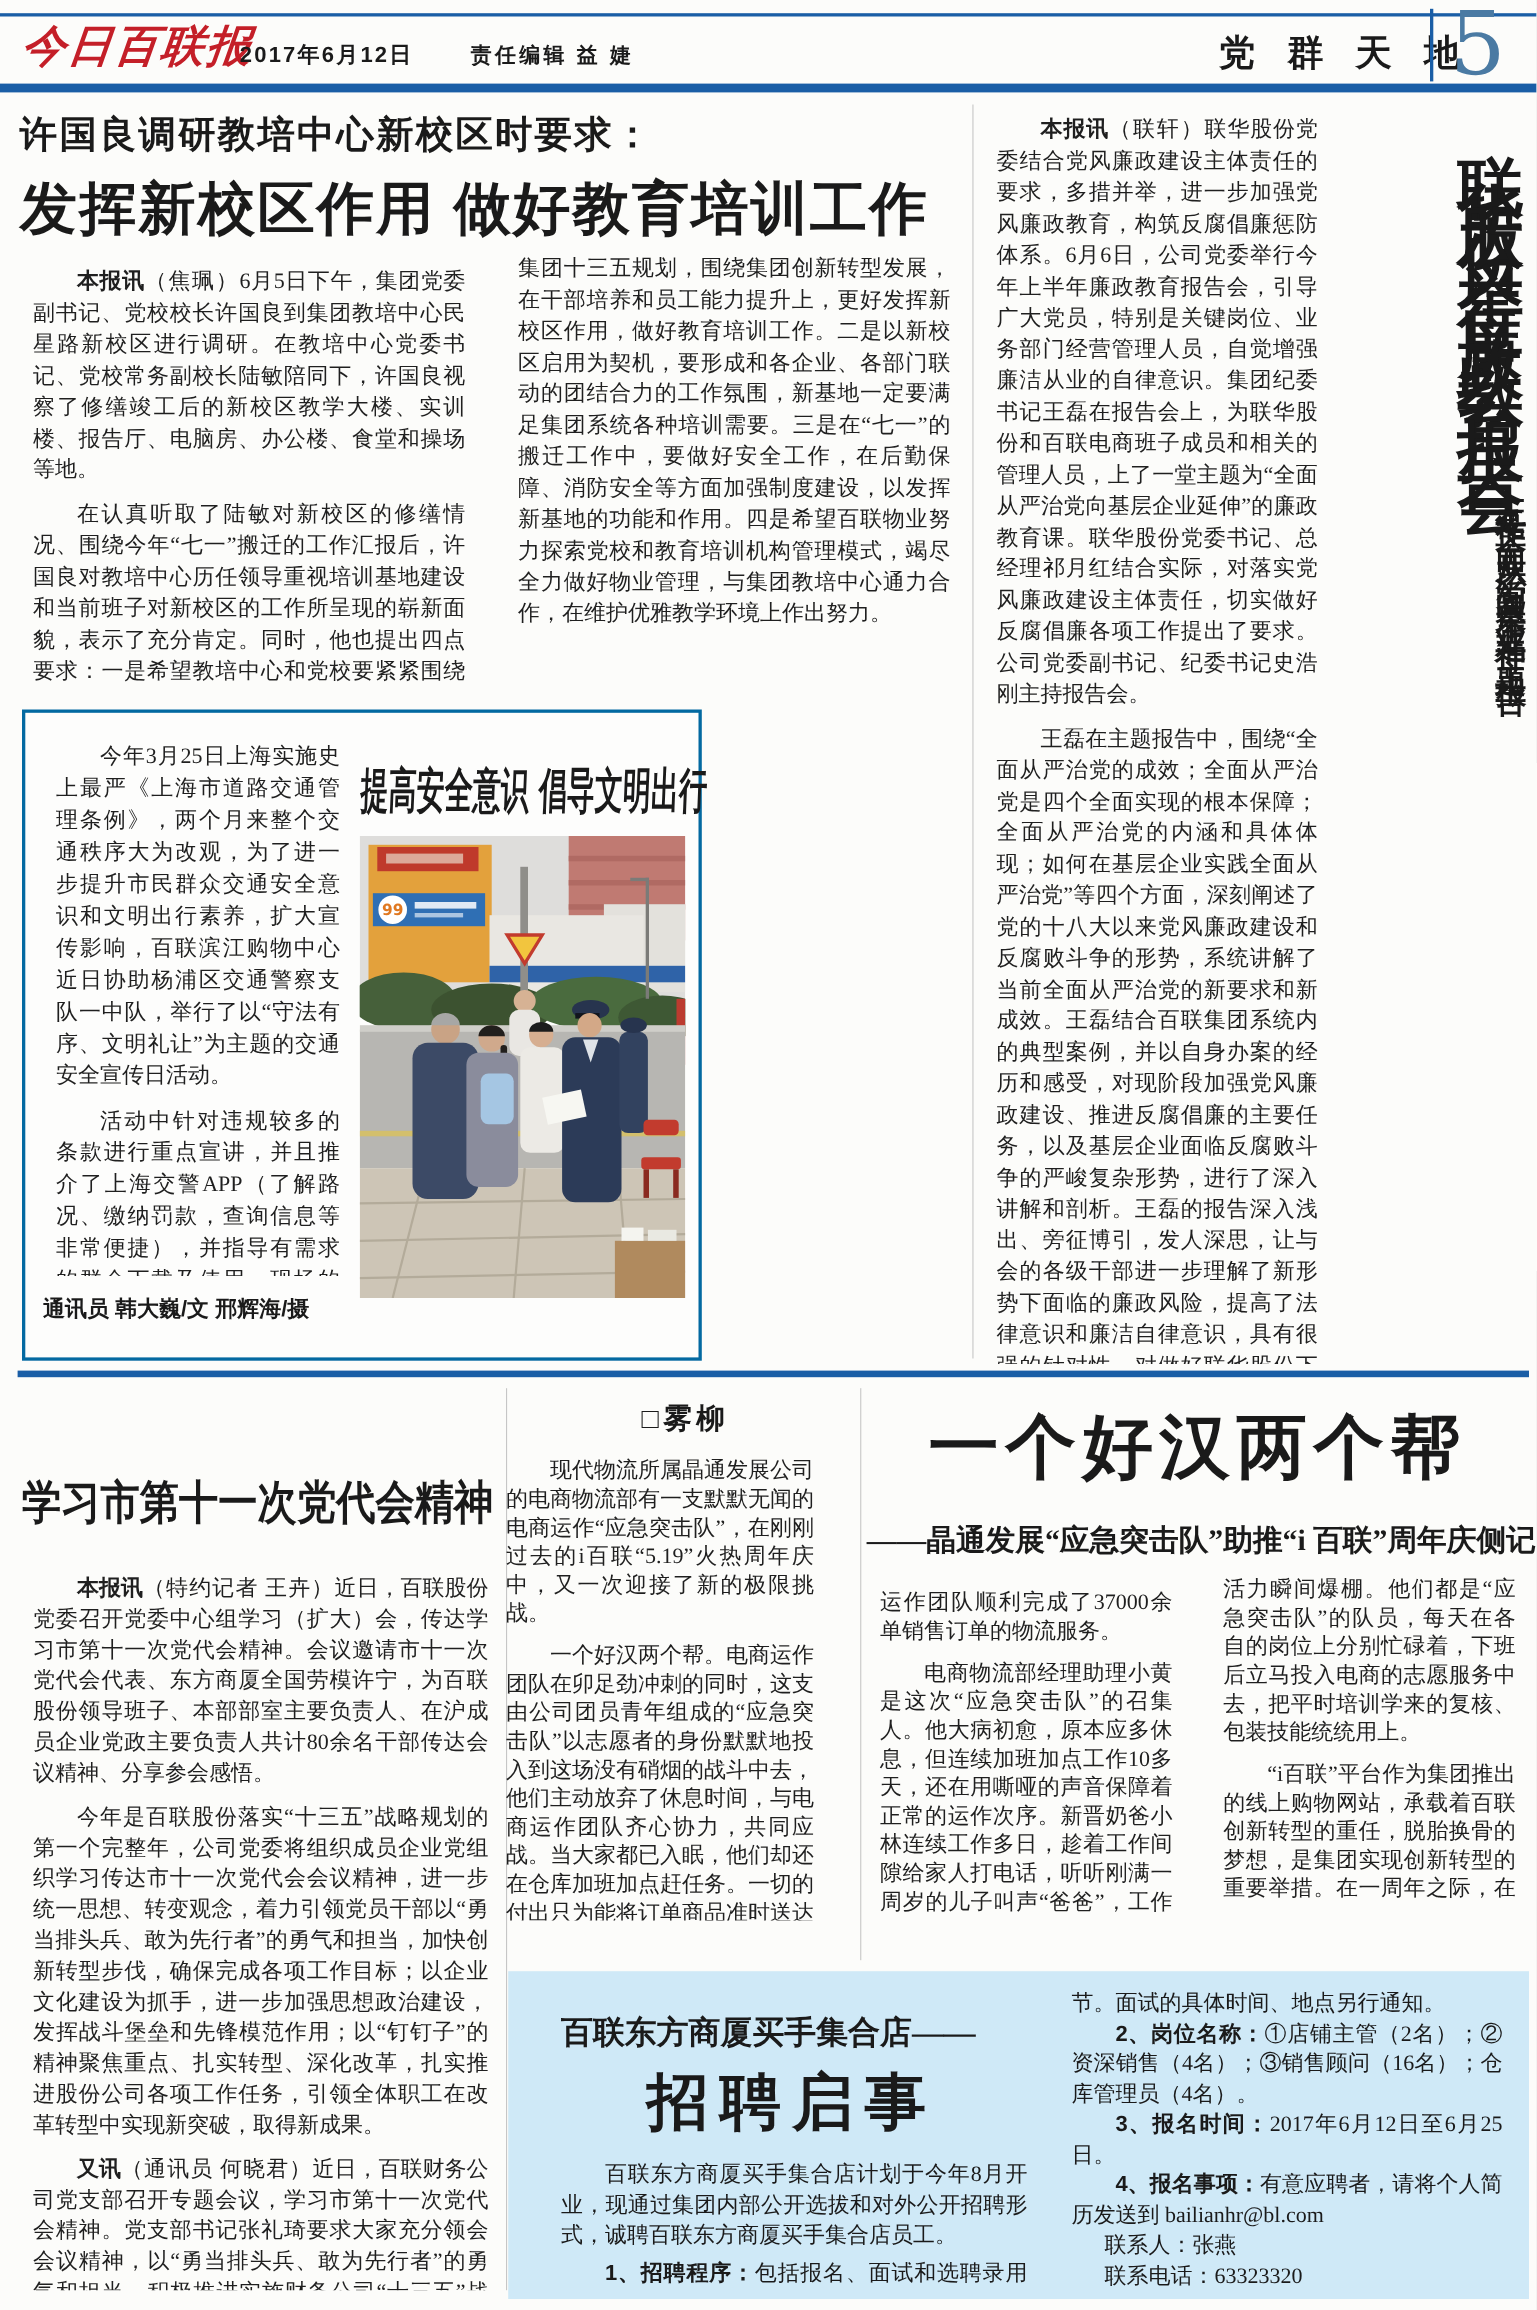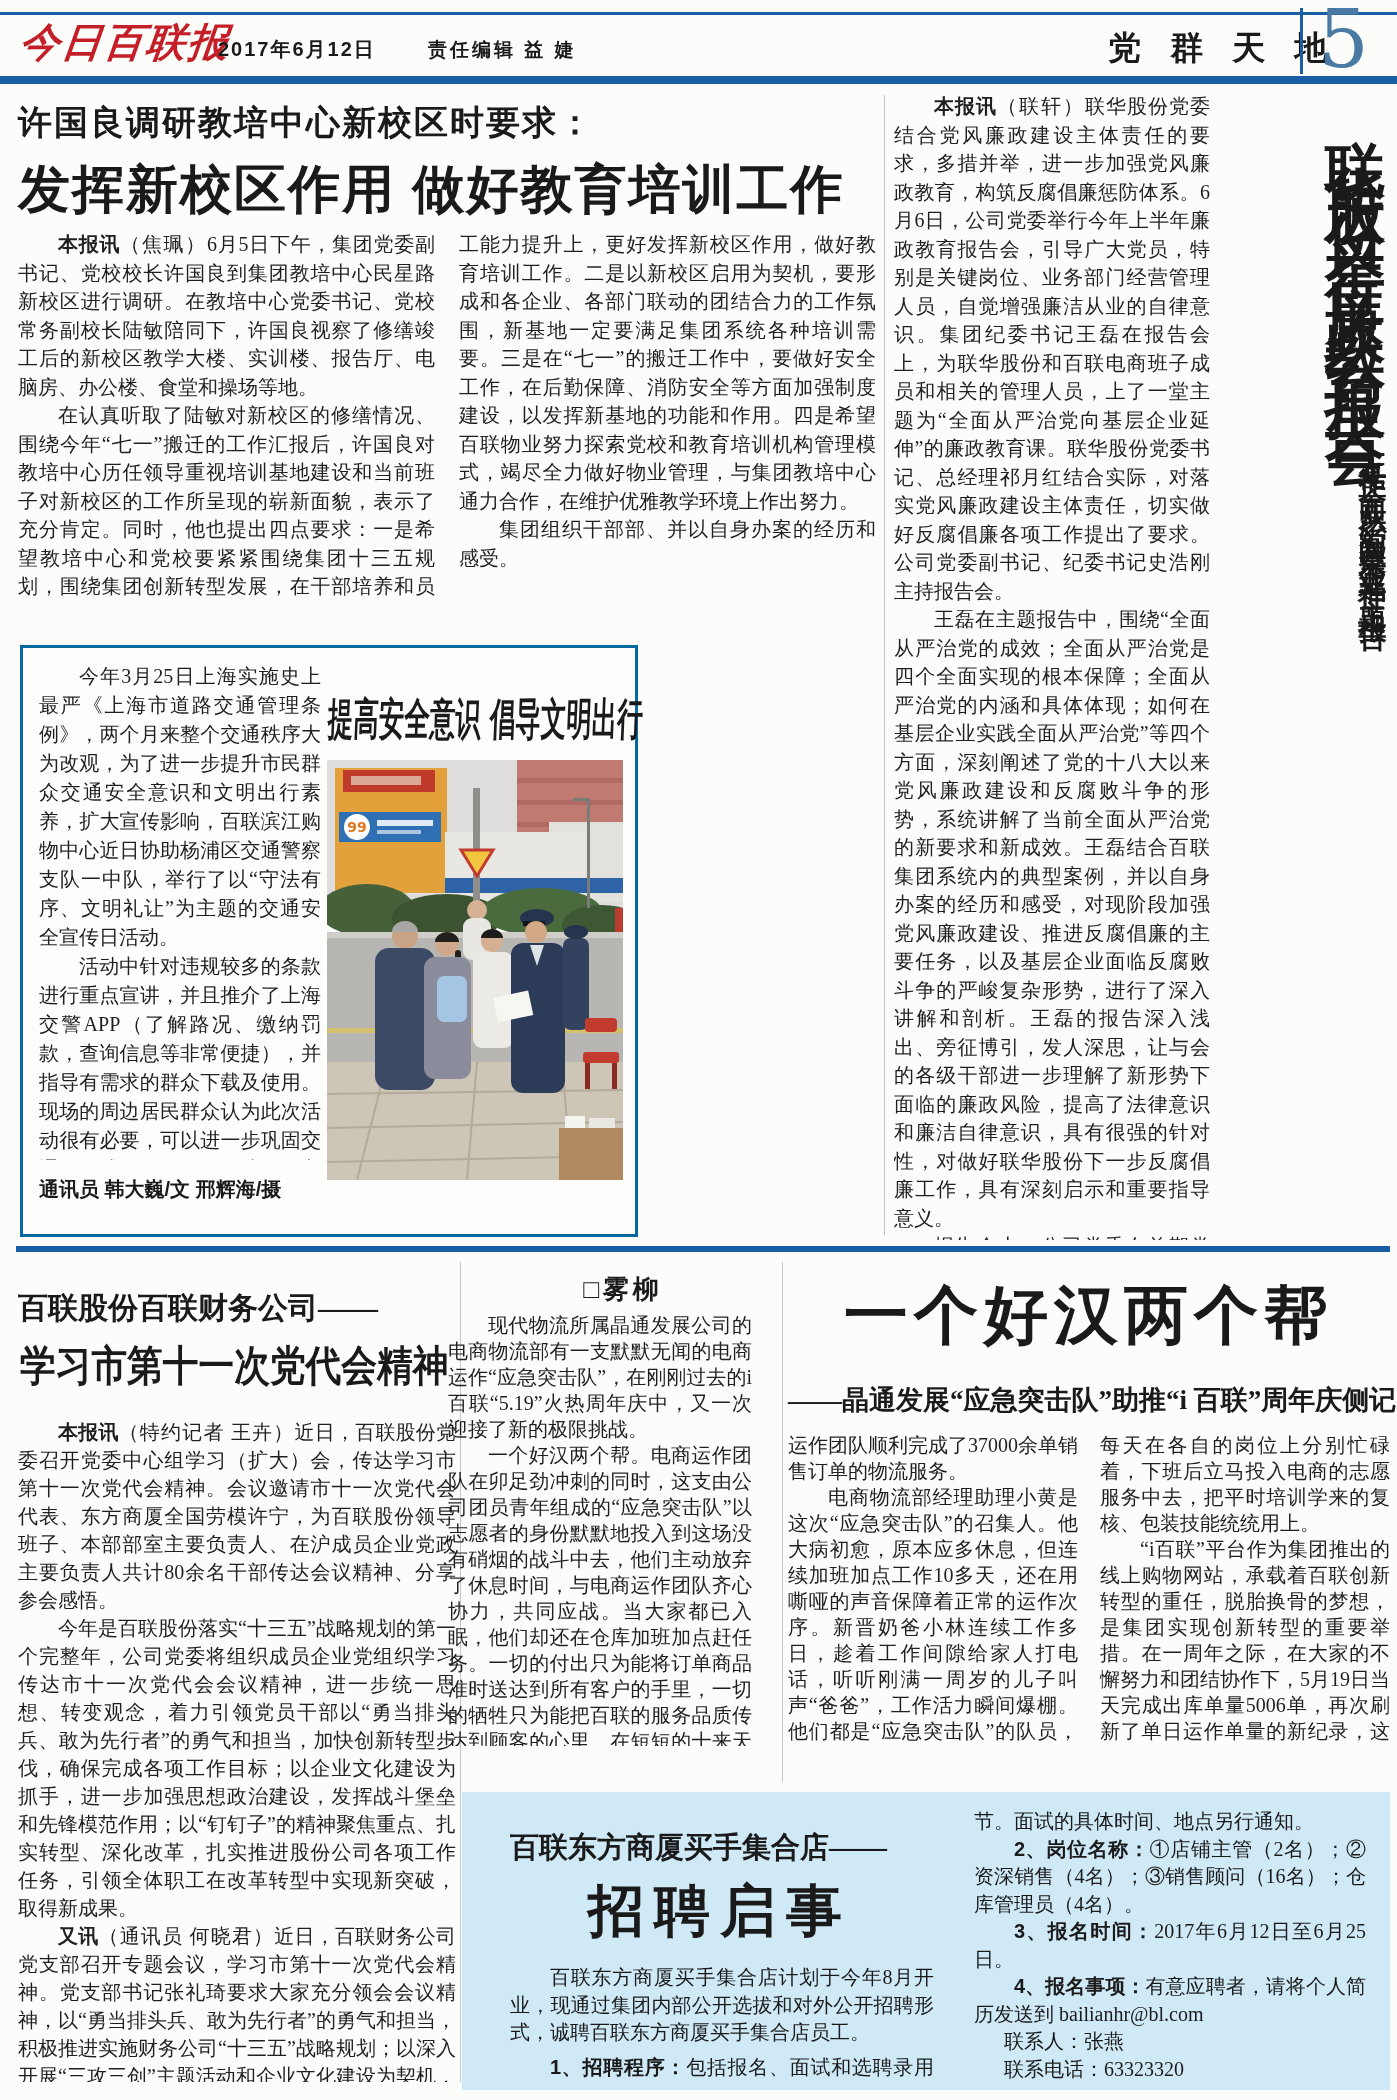--- a/index.html
+++ b/index.html
@@ -10,21 +10,21 @@
   
   .logo{font-family:"DejaVu Serif","Liberation Serif",serif;font-weight:bold;font-style:italic;
         color:#c41f28;font-size:40px;transform:skewX(-6deg);letter-spacing:2px;line-height:1;}
   .mast-date{font-family:"Liberation Sans","DejaVu Sans",sans-serif;font-weight:700;font-size:20px;letter-spacing:2px;}
   .mast-editor{font-family:"Liberation Sans","DejaVu Sans",sans-serif;font-weight:700;font-size:19px;letter-spacing:3px;}
   .mast-section{font-family:"Liberation Sans","DejaVu Sans",sans-serif;font-weight:700;font-size:33px;letter-spacing:10px;}
   .mast-pageno{font-family:"DejaVu Serif","Liberation Serif",serif;font-size:80px;color:#4a7aa3;line-height:1;}
   
   .body-text{font-family:"Liberation Serif","DejaVu Serif",serif;text-align:justify;
              word-break:break-all;overflow:hidden;color:#1f1f1f;}
-  .body-text p{margin:0;text-indent:2em;}
+  .body-text p{margin:12px;text-indent:2em;}
   .lead{font-weight:bold;font-family:"Liberation Sans","DejaVu Sans",sans-serif;}
   .src{font-family:"Liberation Serif","DejaVu Serif",serif;letter-spacing:1px;}
   .two-col{column-count:2;column-gap:24px;column-fill:balance;}
   
   .kicker-big{font-family:"Liberation Serif","DejaVu Serif",serif;font-weight:bold;font-size:34px;letter-spacing:2px;white-space:nowrap;}
   .headline-xxl{font-family:"Liberation Sans","DejaVu Sans",sans-serif;font-weight:900;font-size:52px;letter-spacing:2px;white-space:nowrap;}
   
   .vert-wrap{writing-mode:vertical-rl;display:flex;}
   .vert-main{font-family:"Liberation Sans","DejaVu Sans",sans-serif;font-weight:900;font-size:60px;letter-spacing:24px;line-height:1.15;margin-left:16px;}
   .vert-sub{font-family:"Liberation Serif","DejaVu Serif",serif;font-weight:bold;font-size:28px;letter-spacing:8px;padding-top:28px;line-height:1.3;}
@@ -169,21 +169,20 @@
       <g>
         <rect x="232" y="368" width="64" height="52" fill="#b08a5e"></rect>
         <rect x="238" y="356" width="20" height="12" fill="#f4f4ef"></rect>
         <rect x="262" y="358" width="26" height="10" fill="#e9e9e2"></rect>
       </g>
     </svg>
   </div>
 
   <div class="rule-h" style="left:16px;top:1246px;width:1374px;height:6px;"></div>
 
-  <div class="abs kicker-md" style="left:18px;top:1288px;">百联股份百联财务公司——</div>
   <div class="abs headline-lg" style="left:20px;top:1338px;">学习市第十一次党代会精神</div>
 
   <div class="abs body-text" style="left:18px;top:1418px;width:438px;height:664px;font-size:20px;line-height:28px;">
     <p><span class="lead">本报讯</span><span class="src">（特约记者 王卉）</span><span>近日，百联股份党委召开党委中心组学习（扩大）会，传达学习市第十一次党代会精神。会议邀请市十一次党代会代表、东方商厦全国劳模许宁，为百联股份领导班子、本部部室主要负责人、在沪成员企业党政主要负责人共计80余名干部传达会议精神、分享参会感悟。</span></p>
     <p>今年是百联股份落实“十三五”战略规划的第一个完整年，公司党委将组织成员企业党组织学习传达市十一次党代会会议精神，进一步统一思想、转变观念，着力引领党员干部以“勇当排头兵、敢为先行者”的勇气和担当，加快创新转型步伐，确保完成各项工作目标；以企业文化建设为抓手，进一步加强思想政治建设，发挥战斗堡垒和先锋模范作用；以“钉钉子”的精神聚焦重点、扎实转型、深化改革，扎实推进股份公司各项工作任务，引领全体职工在改革转型中实现新突破，取得新成果。</p>
     <p><span class="lead">又讯</span><span class="src">（通讯员 何晓君）</span><span>近日，百联财务公司党支部召开专题会议，学习市第十一次党代会精神。党支部书记张礼琦要求大家充分领会会议精神，以“勇当排头兵、敢为先行者”的勇气和担当，积极推进实施财务公司“十三五”战略规划；以深入开展“三攻三创”主题活动和企业文化建设为契机，进一步凝心聚力，汇集智慧，充分发挥基层党组织战斗堡垒和党员先锋模范作用。</span></p>
   </div>
 
   <div class="rule-v" style="left:460px;top:1262px;height:820px;"></div>
   <div class="rule-v" style="left:782px;top:1262px;height:520px;"></div>

